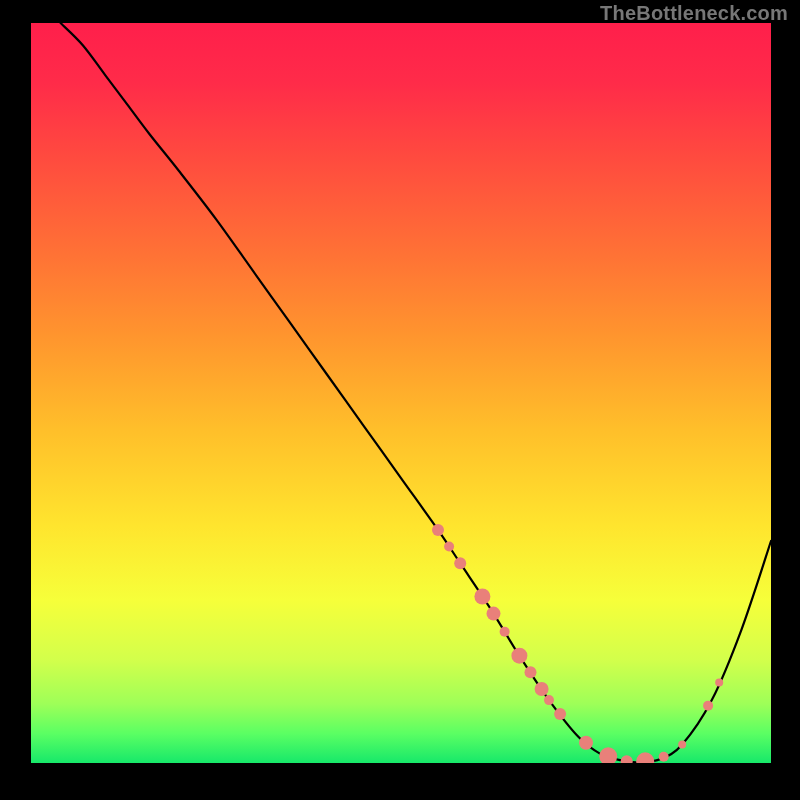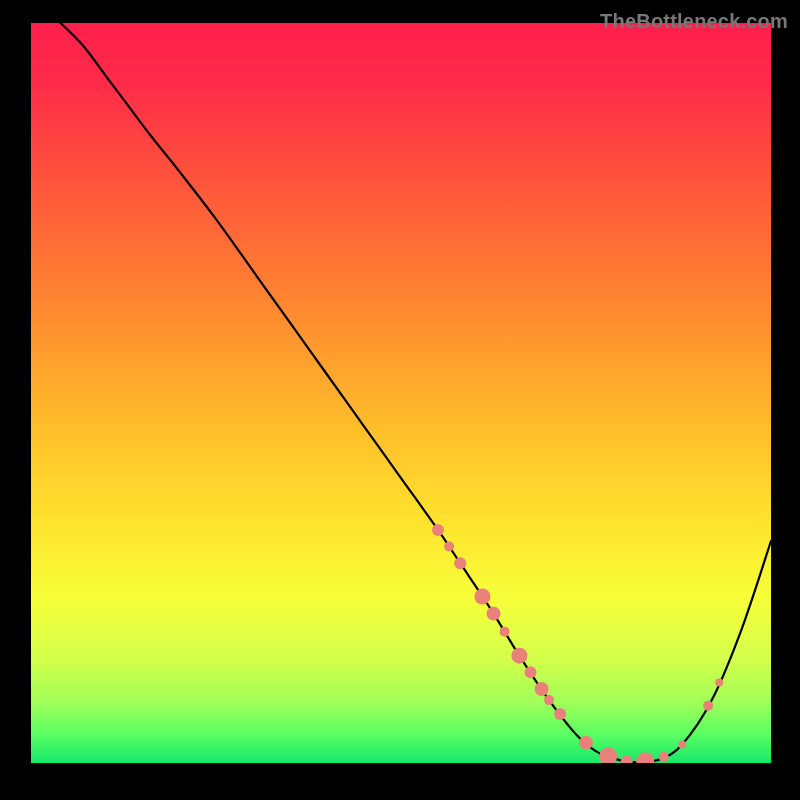--- a/index.html
+++ b/index.html
@@ -19,21 +19,20 @@
   }
   .watermark {
     position: absolute;
     top: 2px;
     right: 12px;
     color: #777;
     font-size: 20px;
     font-weight: 600;
     z-index: 10;
     letter-spacing: 0.2px;
-    margin-top: 8px;
   }
   .plot-wrap {
     position: absolute;
     left: 31px;
     top: 23px;
     width: 740px;
     height: 740px;
   }
   svg {
     display: block;

